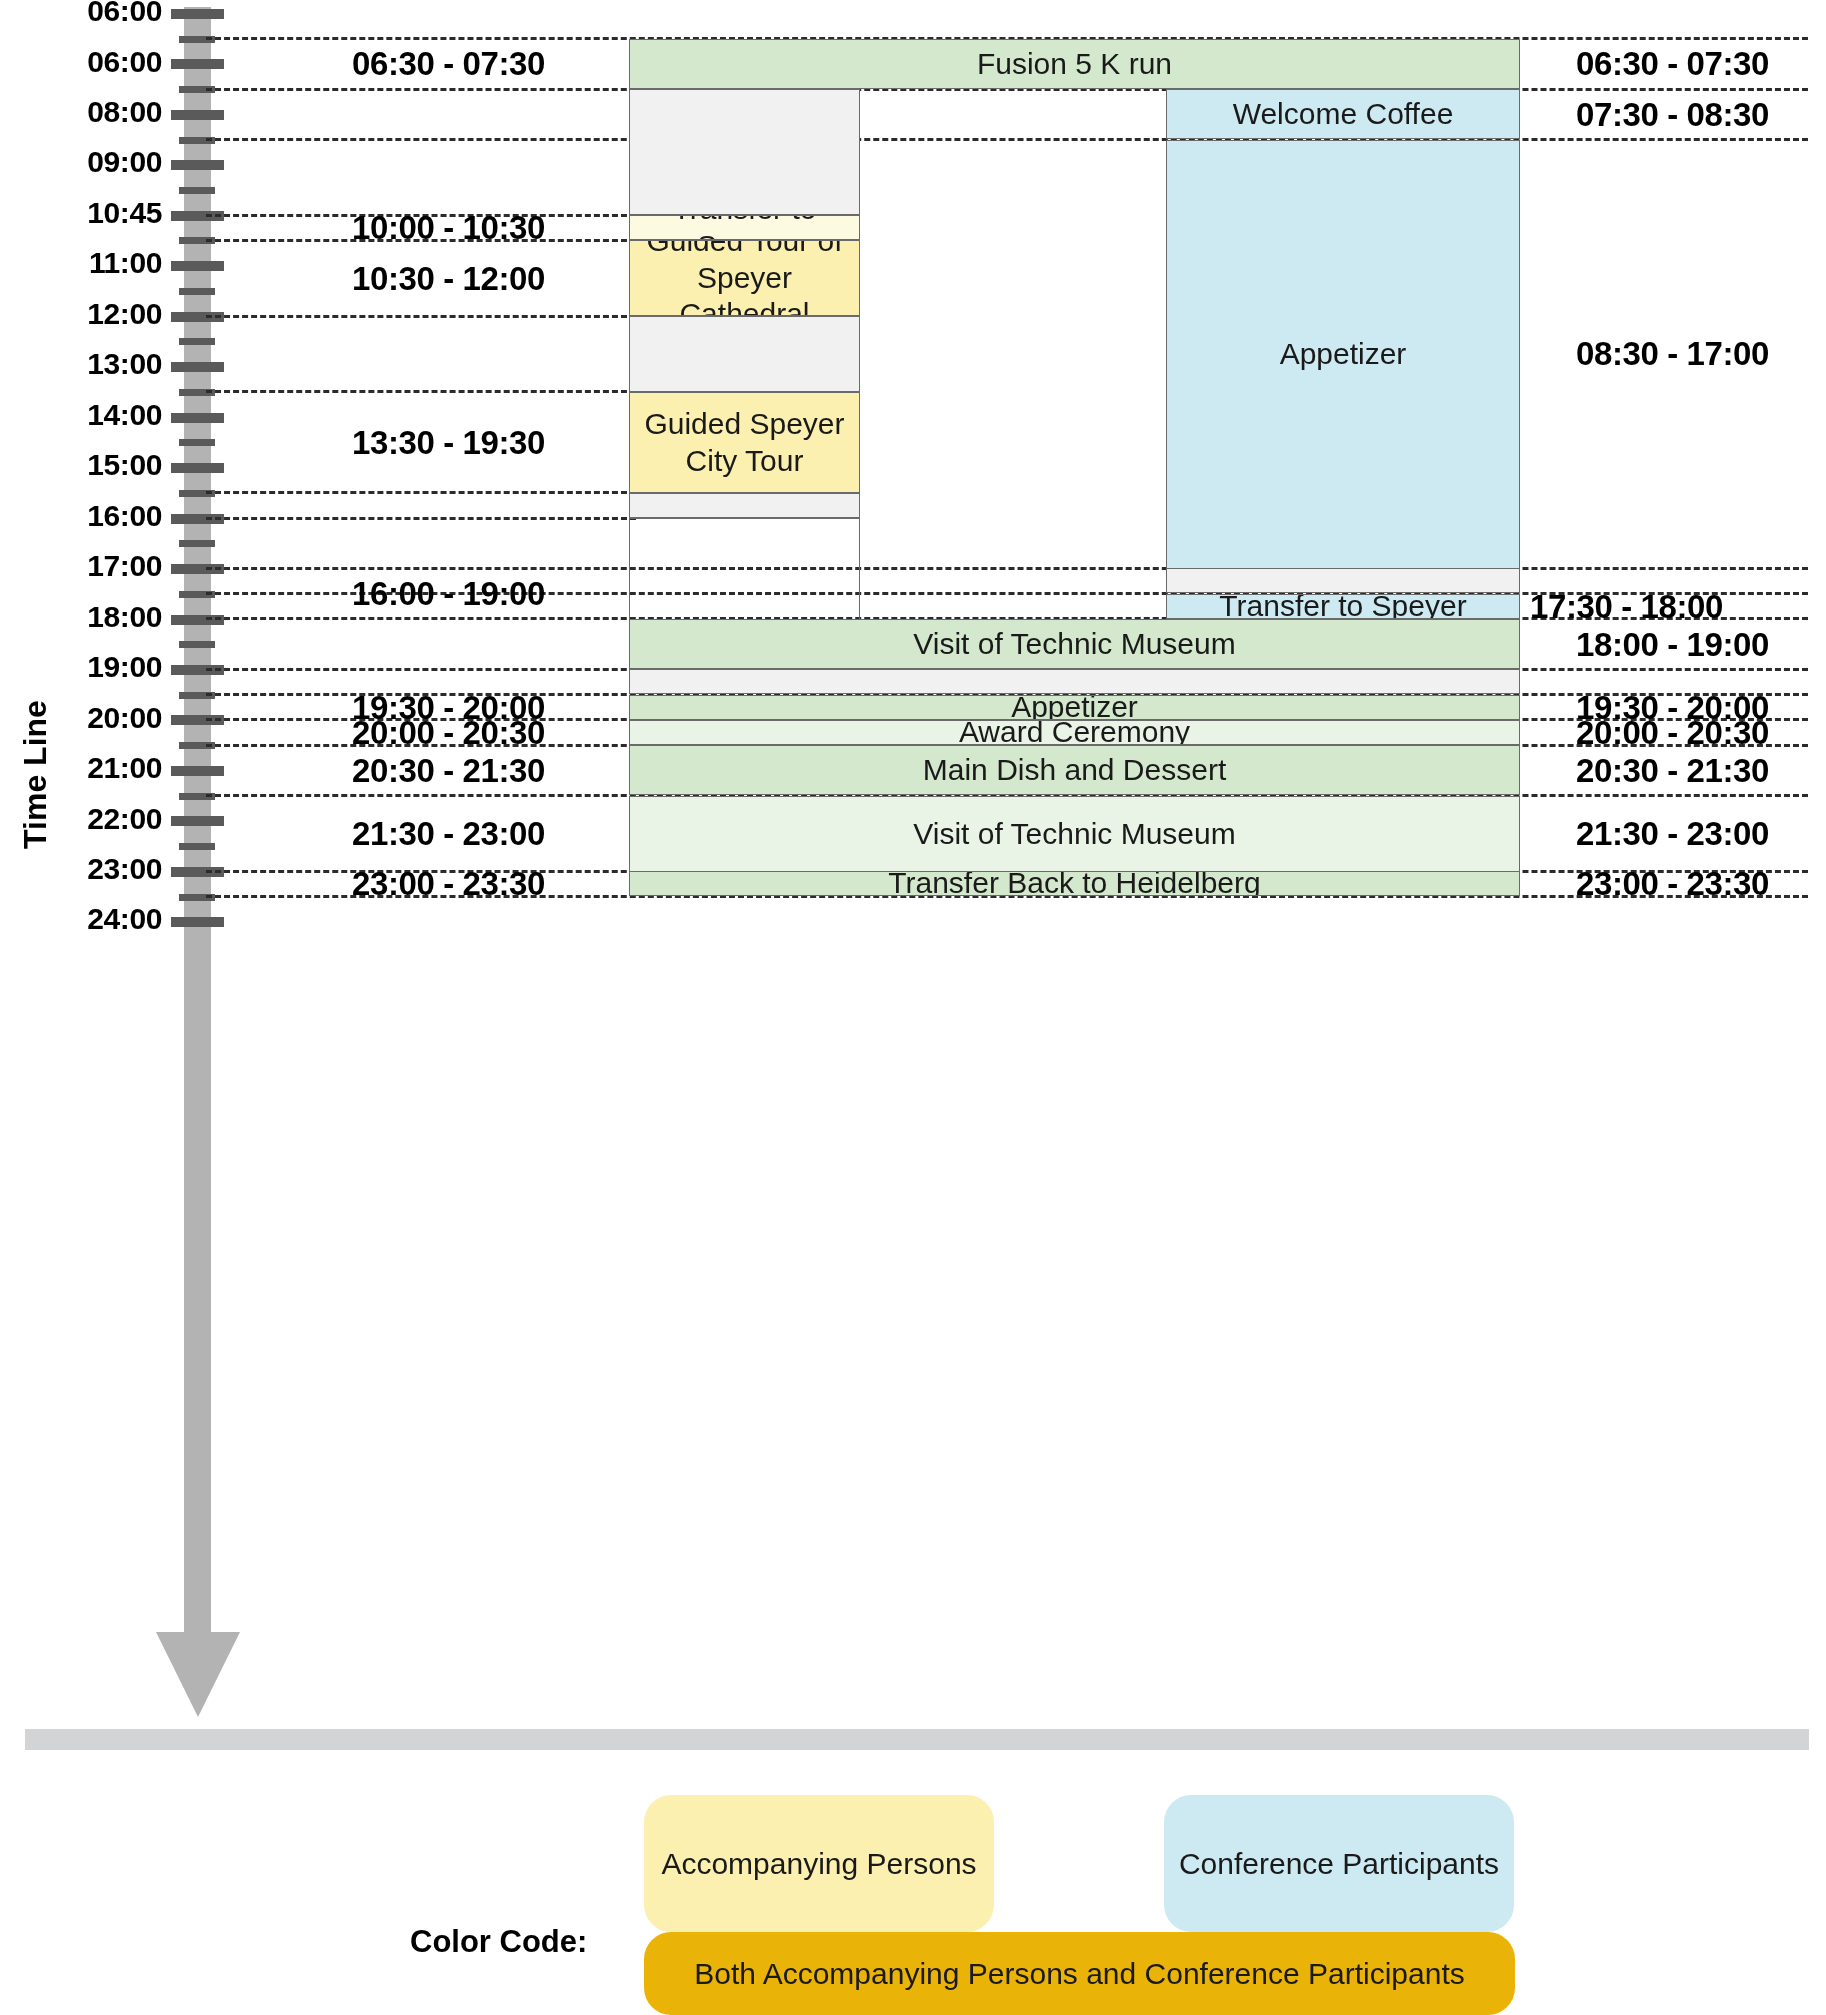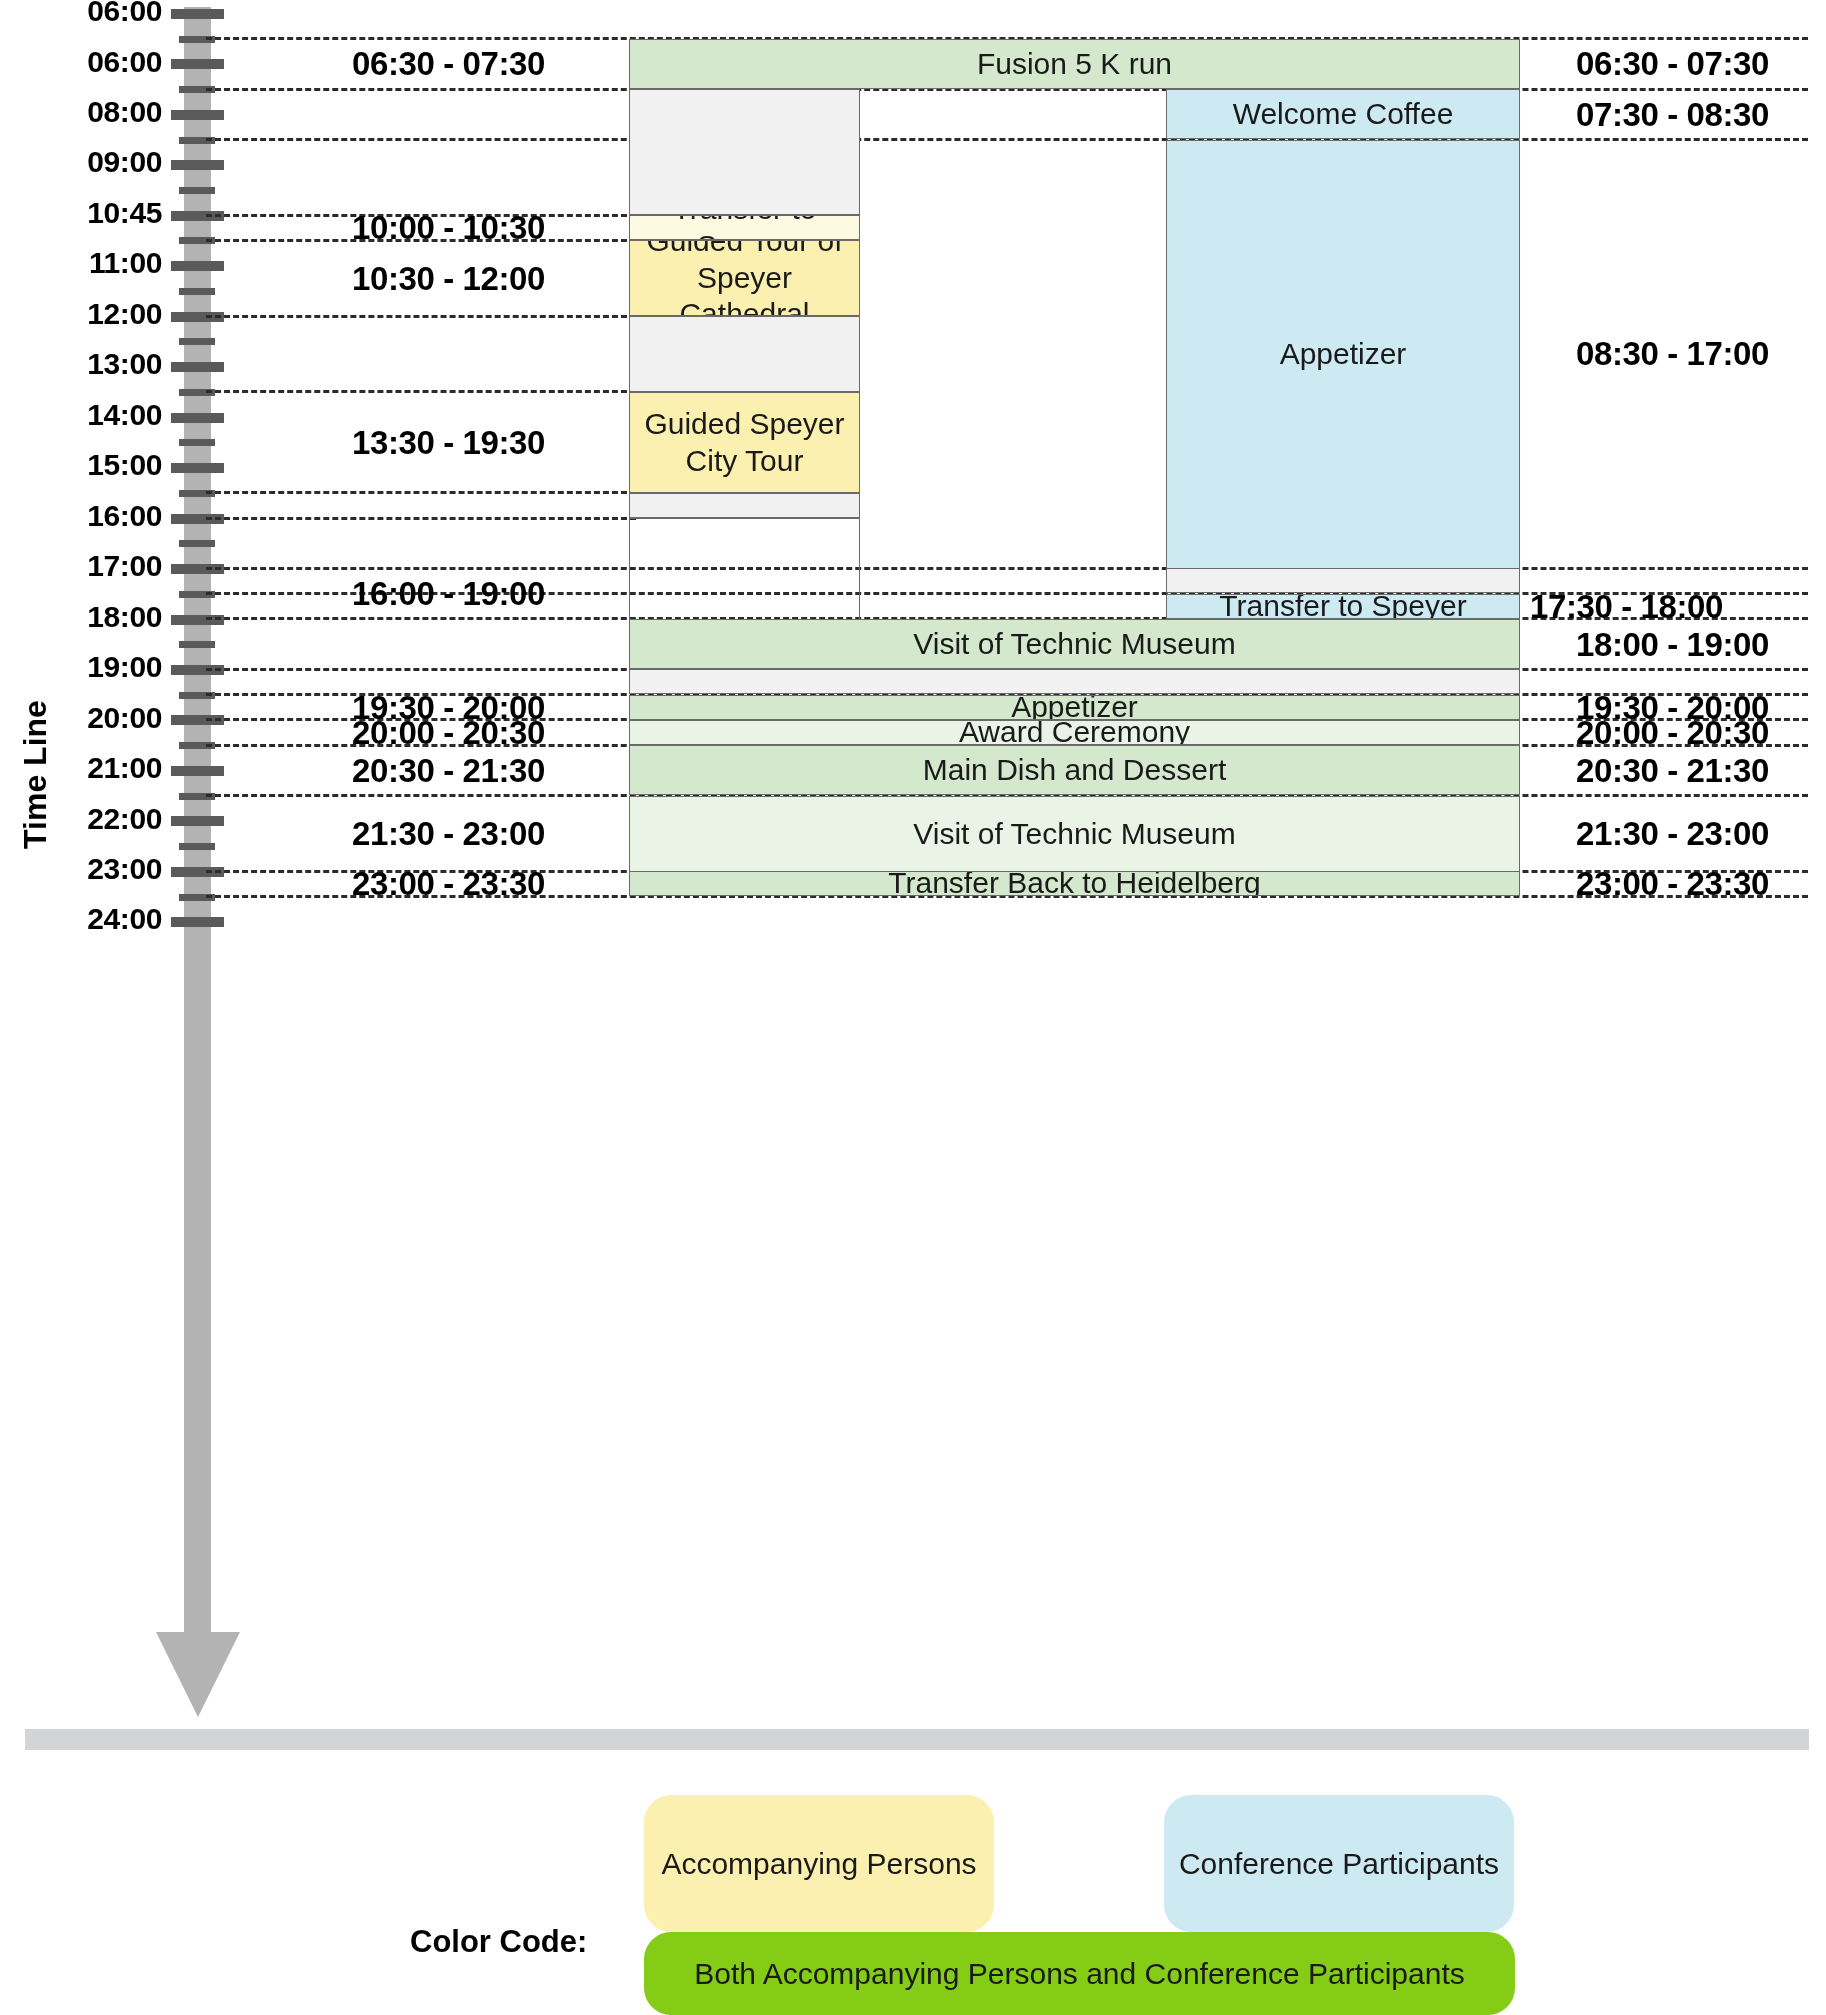--- a/index.html
+++ b/index.html
@@ -239,19 +239,19 @@
   <div class="legend-box" style="left:644px; top:1795px; width:350px; height:137px; background:#fbf0b0;">
     <span>Accompanying
 Persons</span>
   </div>
 
   <div class="legend-box" style="left:1164px; top:1795px; width:350px; height:137px; background:#cdeaf3;">
     <span>Conference
 Participants</span>
   </div>
 
-  <div class="legend-box" style="left:644px; top:1932px; width:871px; height:83px; background:#84cc16;">
+  <div class="legend-box" style="left:644px; top:1932px; width:871px; height:83px; background:#eab308;">
     <span>Both Accompanying Persons and
 Conference Participants</span>
   </div>
 
 </div>
 
 
 </body></html>

